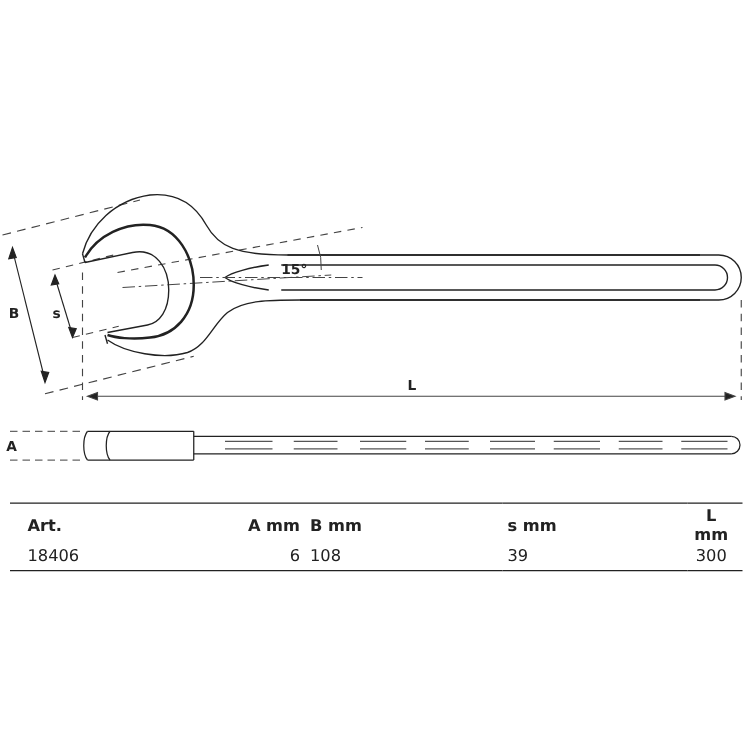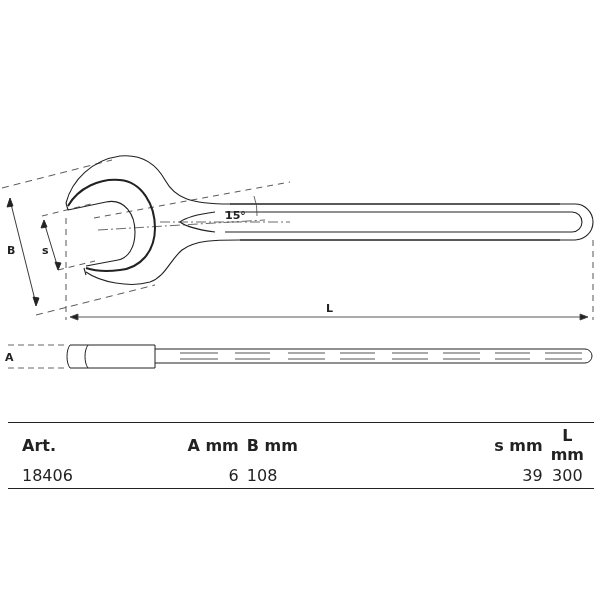--- a/index.html
+++ b/index.html
@@ -1,27 +1,27 @@
 <!DOCTYPE html>
 <html><head>
 <meta charset="utf-8">
 <style>
   html, body { margin: 0; padding: 0; background: #ffffff; }
   body { width: 600px; height: 600px; position: relative; overflow: hidden; font-family: "DejaVu Sans", sans-serif; }
   svg.drawing { position: absolute; left: 0; top: 0; }
   .lbl { font-family: "DejaVu Sans", sans-serif; font-weight: bold; font-size: 11px; fill: #222; }
-  table.spec { position: absolute; left: 8px; top: 402px; width: 586px; border-collapse: collapse; font-family: "DejaVu Sans", sans-serif; font-size: 16px; color: #222; margin-top: 20px; }
+  table.spec { position: absolute; left: 8px; top: 402px; width: 586px; border-collapse: collapse; font-family: "DejaVu Sans", sans-serif; font-size: 13px; color: #222; }
   table.spec thead tr { border-top: 1.5px solid #222; }
   table.spec tbody tr { border-bottom: 1.5px solid #222; }
   table.spec th { font-weight: bold; padding: 3px 4px 1px 4px; height: 14px; }
   table.spec td { font-weight: normal; padding: 1px 4px 3px 4px; height: 14px; }
   .c0 { text-align: left; padding-left: 14px !important; width: 110px; }
   .c1 { text-align: right; width: 100px; }
   .c2 { text-align: left; width: 150px; }
-  .c3 { text-align: right; width: 140px; }
+  .c3 { text-align: left; width: 140px; }
   .c4 { text-align: center; padding-right: 10px !important; }
 </style>
 </head>
 <body>
 
 <svg class="drawing" width="600" height="400" viewBox="0 0 600 400">
 
   <g stroke="#444" stroke-width="0.9" fill="none" stroke-dasharray="7,5">
     <line x1="2" y1="188" x2="112" y2="160"></line>
     <line x1="36" y1="315" x2="155" y2="285"></line>

